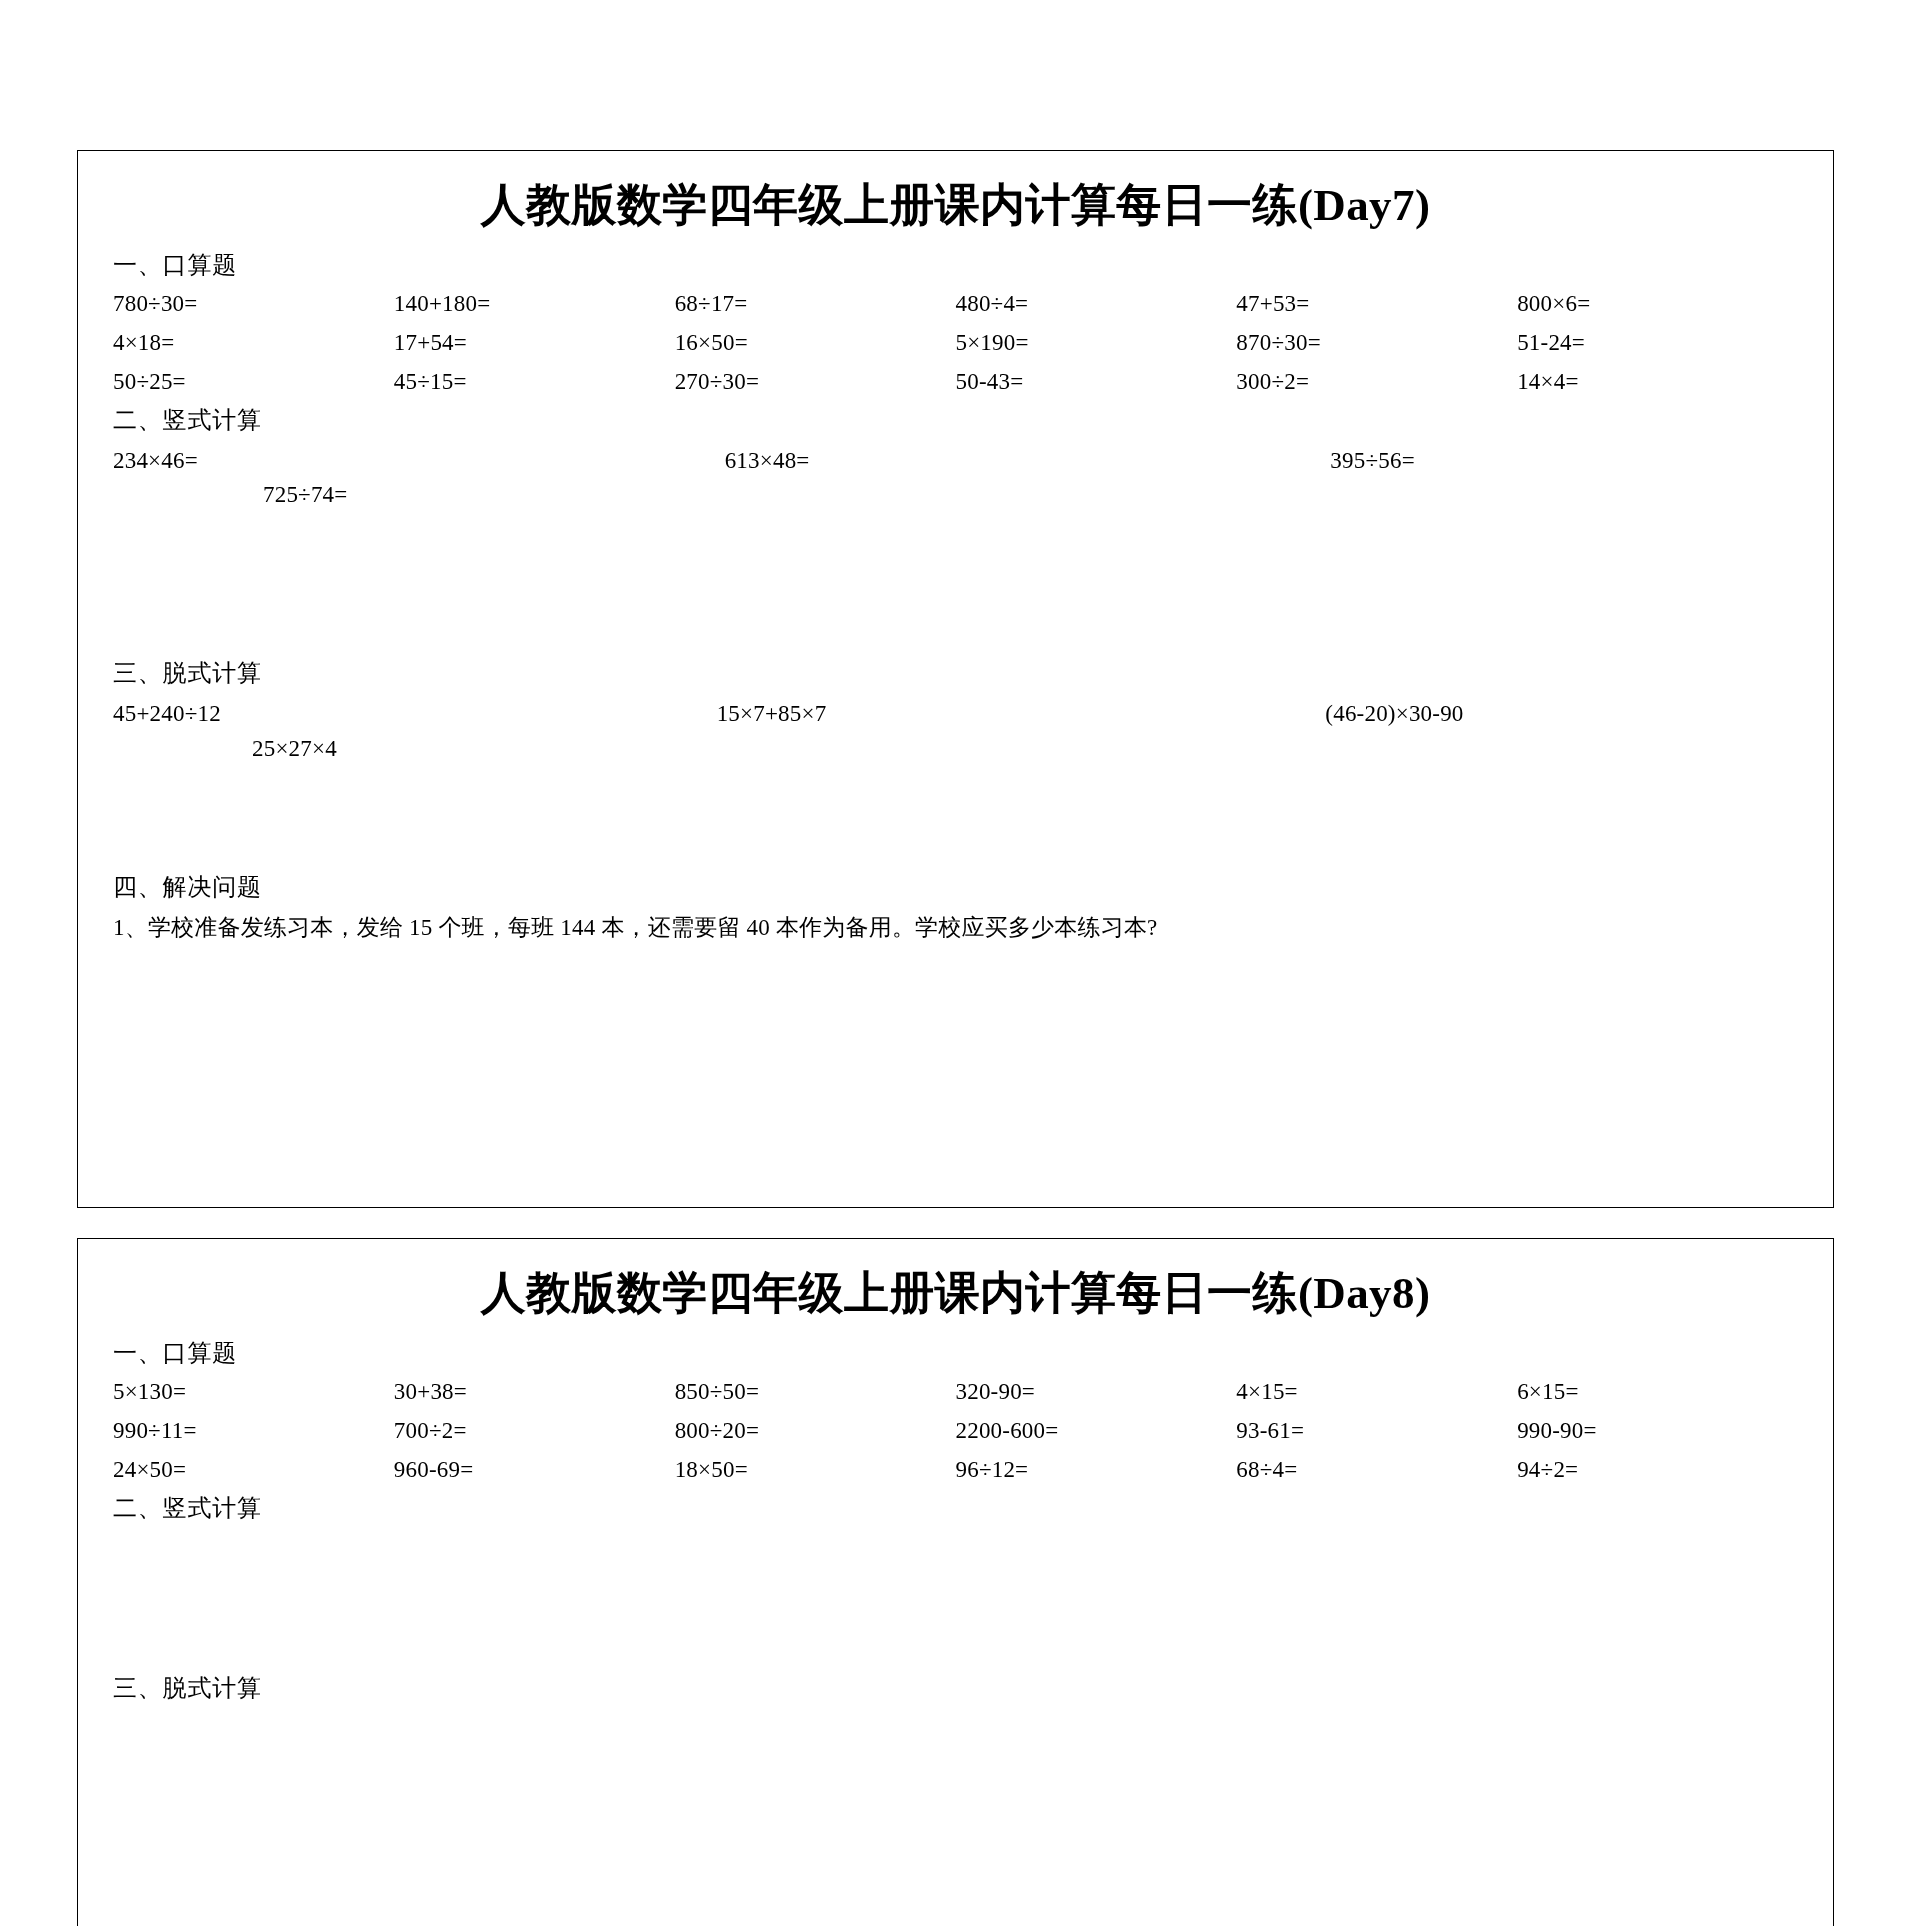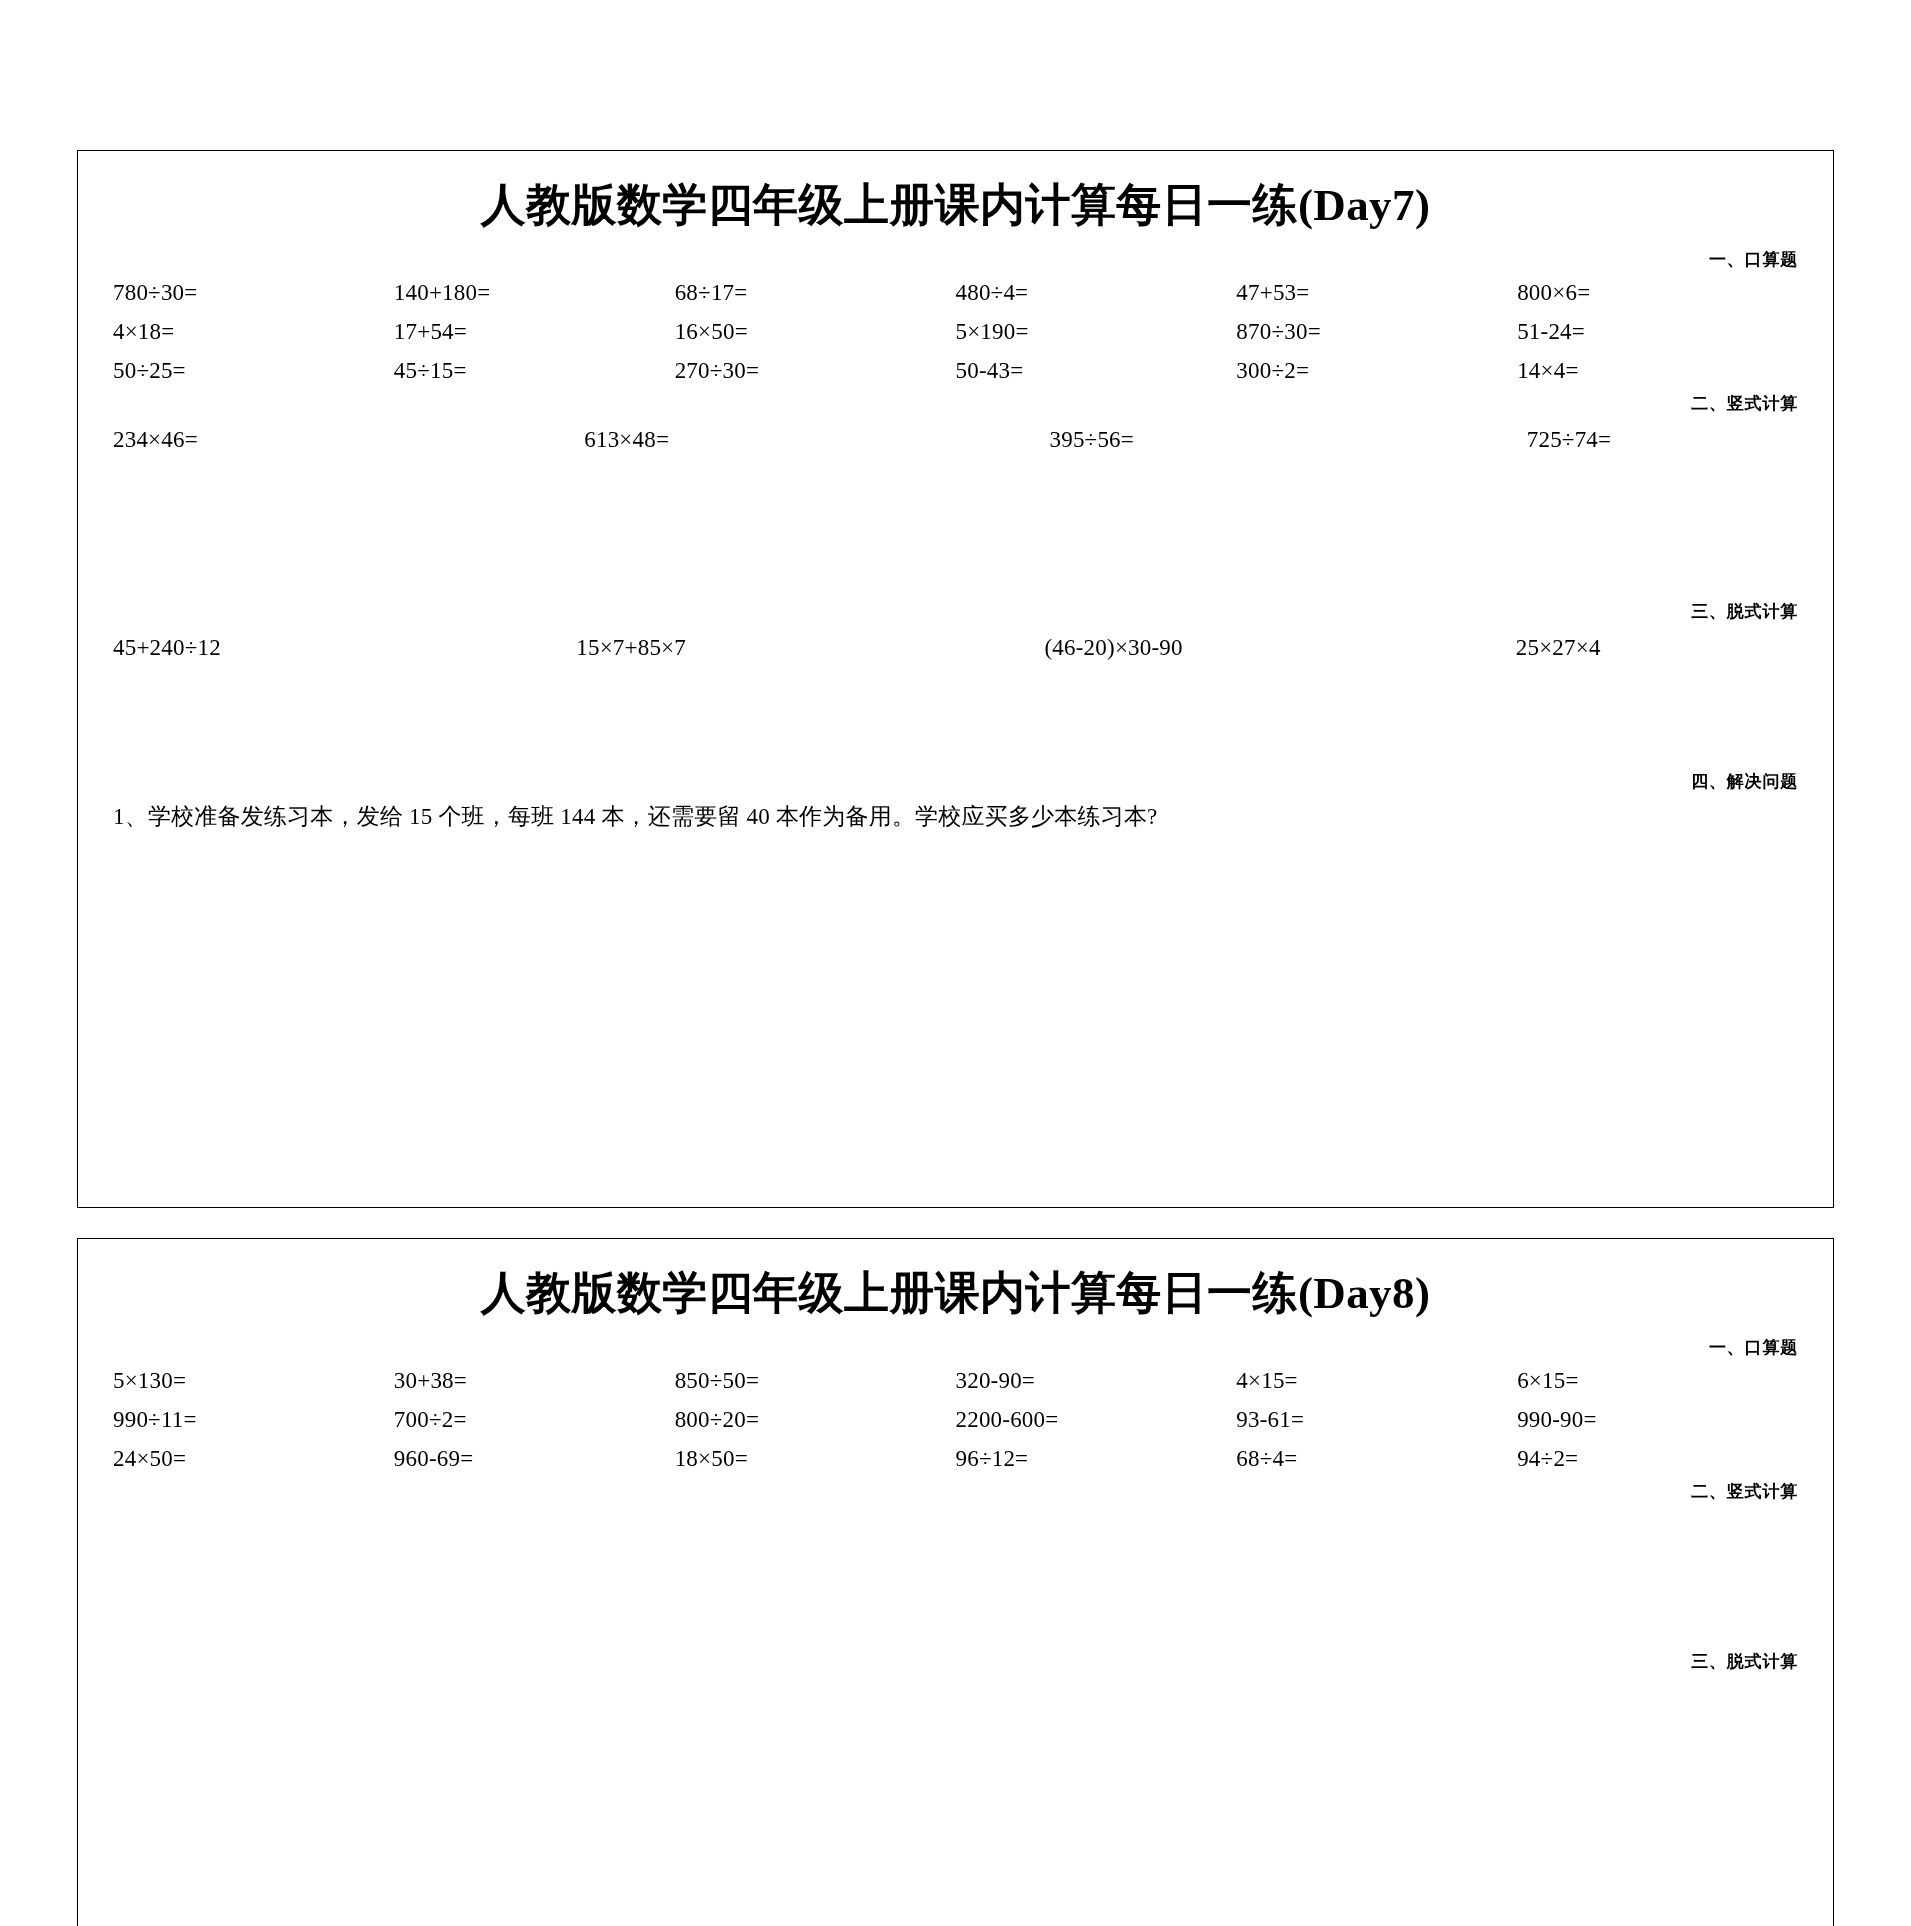--- a/index.html
+++ b/index.html
@@ -47,26 +47,25 @@
     font-weight: 700;
     letter-spacing: 0.4px;
     line-height: 1.25;
     margin: 7px 0 14.6px 0;
     white-space: nowrap;
     font-family: "Liberation Serif", "DejaVu Serif", serif;
   }
 
   
   .section-heading {
-    font-size: 17px;
-    font-weight: 700;
+    font-size: 24px;
+    font-weight: 400;
     line-height: 1.5;
     margin: 7px 0 2.3px 0;
     letter-spacing: 0.8px;
-    text-align: right;
   }
   .section-heading.tight {
     margin-top: 2.3px;
   }
 
   
   .oral-grid {
     display: grid;
     grid-template-columns: repeat(6, 1fr);
     row-gap: 3.1px;
@@ -76,21 +75,21 @@
   .oral-cell {
     font-size: 23px;
     line-height: 1.56;
     white-space: nowrap;
     letter-spacing: 0.2px;
   }
 
   
   .calc-row {
     display: grid;
-    grid-template-columns: repeat(4, 1fr);
+    grid-template-columns: repeat(3, 1fr);
     margin-top: 6.2px;
   }
   .calc-cell {
     font-size: 23px;
     line-height: 1.5;
     white-space: nowrap;
     letter-spacing: 0.2px;
   }
   .calc-row.vert .calc-cell:nth-child(1) { padding-left: 0px; }
   .calc-row.vert .calc-cell:nth-child(2) { padding-left: 50px; }

